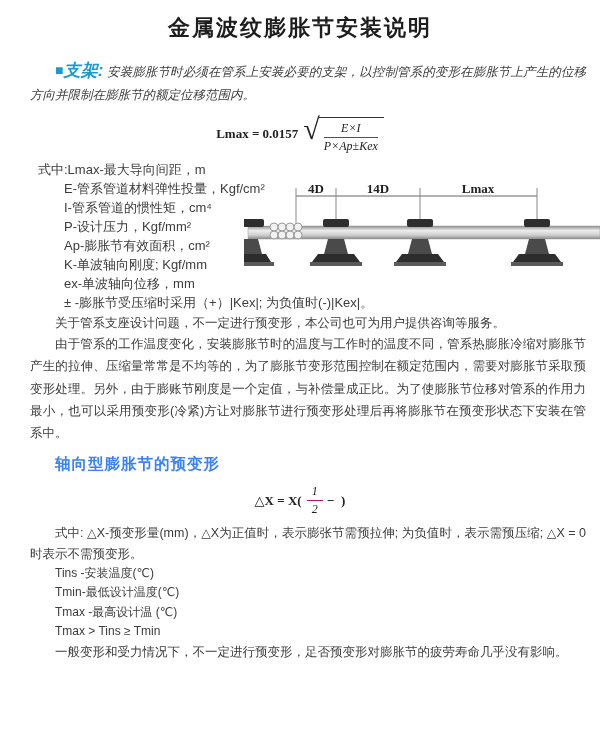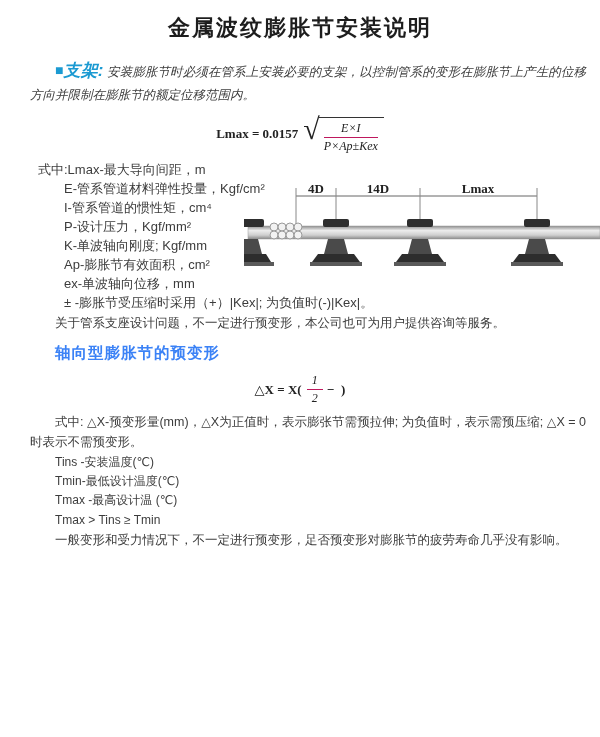--- a/index.html
+++ b/index.html
@@ -88,22 +88,22 @@
         </span>
       </span>
     </span>
   </div>
 
   <div class="legend-wrap">
     <div class="legend-line">式中:Lmax-最大导向间距，m</div>
     <div class="legend-line legend-sub">E-管系管道材料弹性投量，Kgf/cm²</div>
     <div class="legend-line legend-sub">I-管系管道的惯性矩，cm⁴</div>
     <div class="legend-line legend-sub">P-设计压力，Kgf/mm²</div>
+    <div class="legend-line legend-sub">Ap-膨胀节有效面积，cm²</div>
     <div class="legend-line legend-sub">K-单波轴向刚度; Kgf/mm</div>
-    <div class="legend-line legend-sub">Ap-膨胀节有效面积，cm²</div>
     <div class="legend-line legend-sub">ex-单波轴向位移，mm</div>
     <div class="legend-line legend-sub">± -膨胀节受压缩时采用（+）|Kex|; 为负值时(-)|Kex|。</div>
 
     <svg class="diagram" viewBox="0 0 356 100" xmlns="http://www.w3.org/2000/svg">
       <defs>
         <linearGradient id="pipeGrad" x1="0" y1="0" x2="0" y2="1">
           <stop offset="0" stop-color="#8f8f8f"></stop>
           <stop offset="0.35" stop-color="#ececec"></stop>
           <stop offset="0.7" stop-color="#cfcfcf"></stop>
           <stop offset="1" stop-color="#8a8a8a"></stop>
@@ -157,20 +157,21 @@
         <rect x="280" y="37" width="26" height="8" rx="2" fill="#2e2e2e"></rect>
         <polygon points="285,57 301,57 305,72 281,72" fill="#4a4a4a"></polygon>
         <polygon points="275,72 311,72 317,80 269,80" fill="#2d2d2d"></polygon>
         <rect x="267" y="80" width="52" height="4" fill="#5a5a5a"></rect>
       </g>
     </svg>
   </div>
 
   <p class="para indent note-line">关于管系支座设计问题，不一定进行预变形，本公司也可为用户提供咨询等服务。</p>
 
+  <p class="para indent sec2-para">由于管系的工作温度变化，安装膨胀节时的温度与工作时的温度不同，管系热膨胀冷缩对膨胀节产生的拉伸、压缩量常常是不均等的，为了膨胀节变形范围控制在额定范围内，需要对膨胀节采取预变形处理。另外，由于膨账节刚度是一个定值，与补偿量成正比。为了使膨胀节位移对管系的作用力最小，也可以采用预变形(冷紧)方让对膨胀节进行预变形处理后再将膨胀节在预变形状态下安装在管系中。</p>
 
   <div class="sub-head">轴向型膨胀节的预变形</div>
 
   <div class="formula">
     <span class="flhs">△X = X(</span>
     <span class="frac small">
       <span class="num">1</span>
       <span class="den">2</span>
     </span>
     <span class="fop">−</span>

